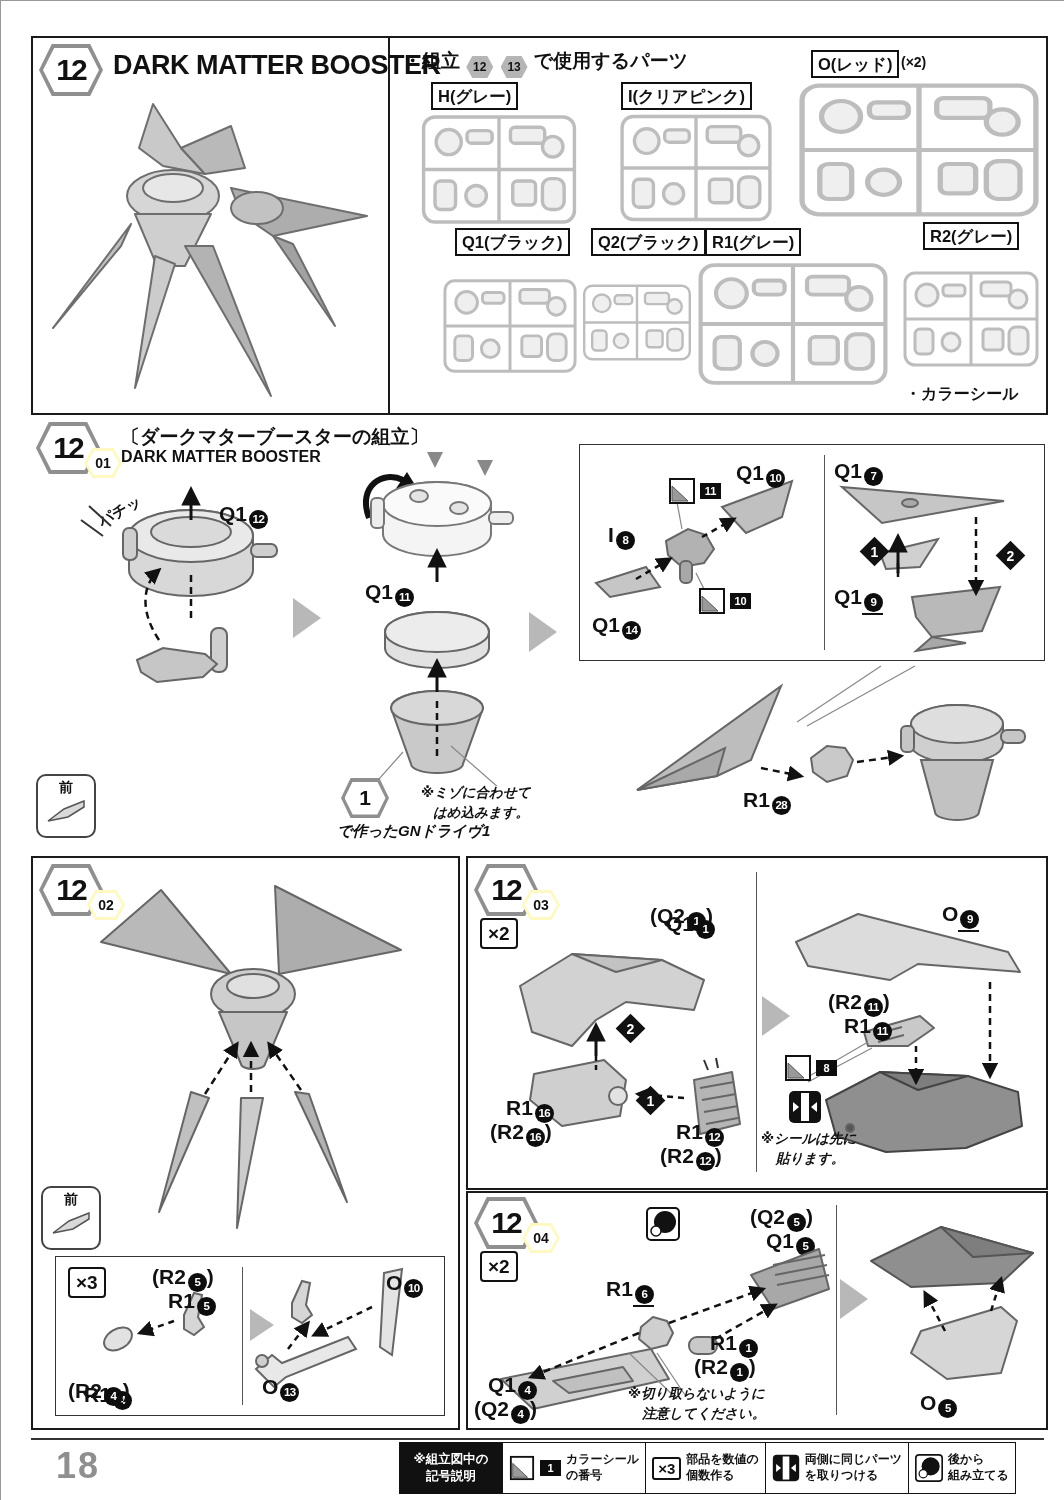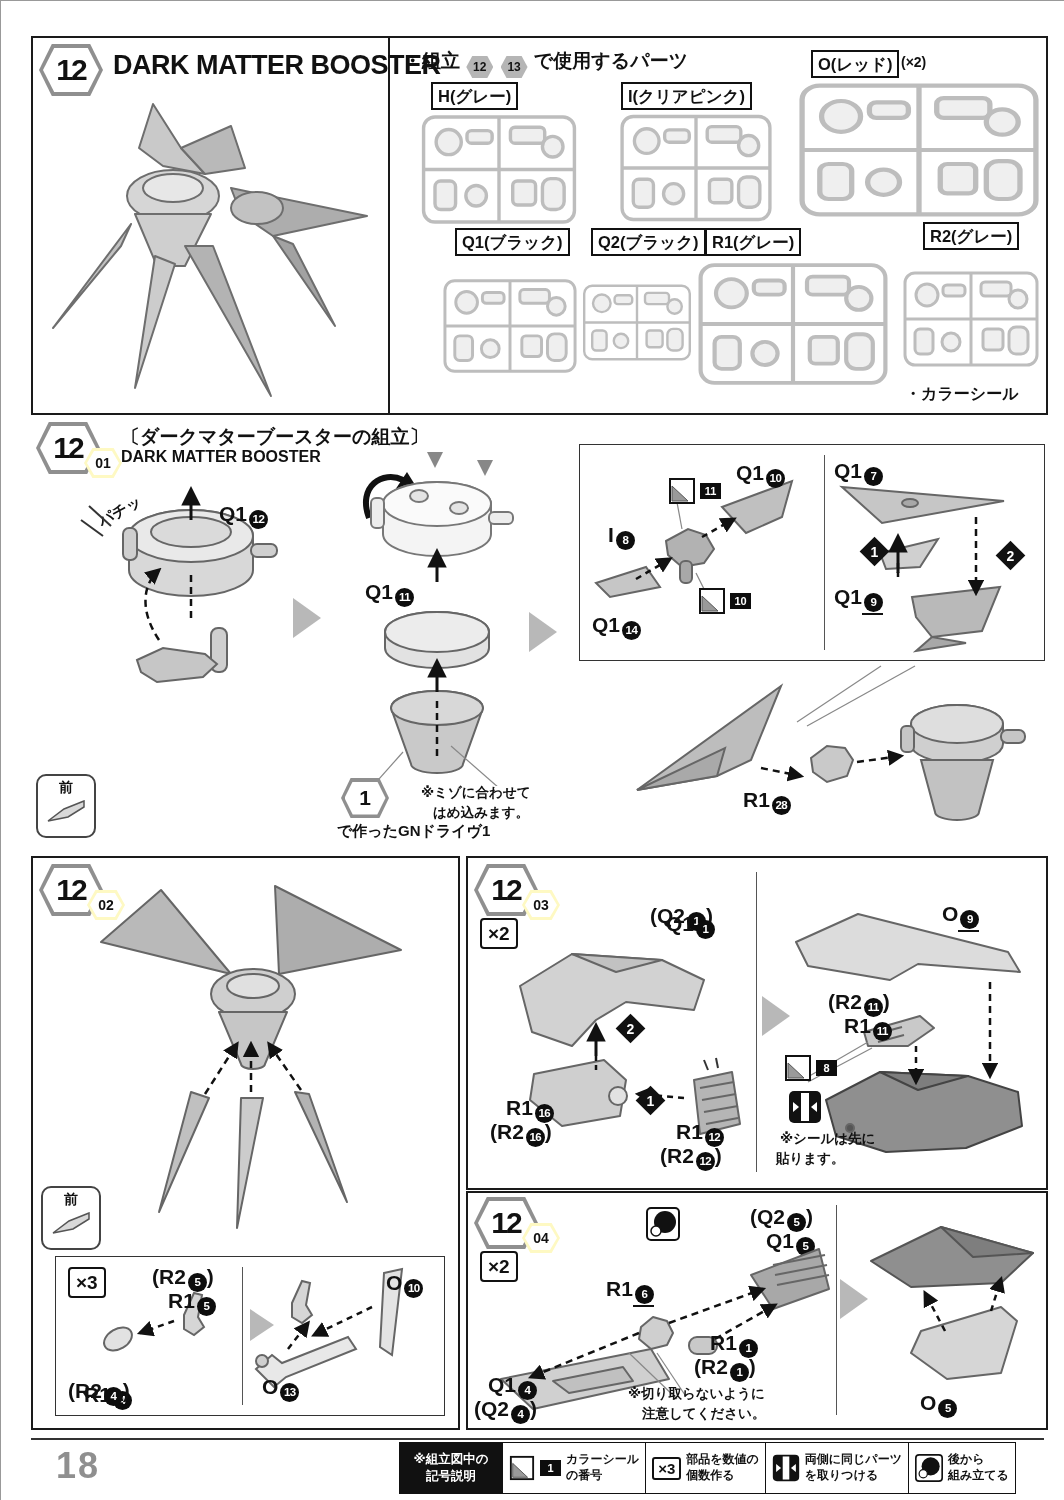--- a/index.html
+++ b/index.html
@@ -43,21 +43,21 @@
   .dia{position:absolute;width:21px;height:21px;background:#111;transform:rotate(45deg);}
   .dia span{position:absolute;inset:0;display:flex;align-items:center;justify-content:center;
         transform:rotate(-45deg);color:#fff;font-weight:800;font-size:14px;}
   .mult{position:absolute;border:2.5px solid #111;background:#fff;font-weight:800;
         font-size:19px;padding:0 6px;border-radius:4px;line-height:27px;}
   .sqnum{display:inline-flex;min-width:17px;height:16px;padding:0 2px;background:#0d0d0d;
         color:#fff;font-size:11px;font-weight:700;align-items:center;justify-content:center;
         vertical-align:1px;}
   .rlabel{position:absolute;border:2px solid #111;background:#fff;font-weight:700;
         font-size:16.5px;padding:0 5px;white-space:nowrap;line-height:24px;}
-  .note{position:absolute;font-size:13.5px;font-weight:700;white-space:nowrap;}
+  .note{position:absolute;font-size:13.5px;font-weight:700;white-space:nowrap;font-style:italic;}
   .title-jp{position:absolute;font-size:19px;font-weight:800;white-space:nowrap;}
   .title-en{position:absolute;font-size:16px;font-weight:800;white-space:nowrap;}
   .garr{position:absolute;width:0;height:0;border-top:20px solid transparent;
         border-bottom:20px solid transparent;border-left:28px solid #b8b8b8;}
   .front{position:absolute;width:56px;height:60px;border:2px solid #444;border-radius:10px;
         background:#fff;text-align:center;}
   .front .fl{display:block;font-size:14px;font-weight:700;margin-top:3px;}
   .sfx{position:absolute;font-size:15px;font-weight:700;transform:rotate(-28deg);}
   .legendrow{position:absolute;display:flex;height:52px;}
   .lg-head{background:#111;color:#fff;display:flex;flex-direction:column;align-items:center;
@@ -437,21 +437,21 @@
       <rect x="2" y="2" width="24" height="24" fill="#fff" stroke="#111" stroke-width="2"></rect>
       <path d="M4 24 L20 24 L4 9 Z" fill="#9a9a9a" stroke="#555" stroke-width="1"></path>
     </svg>
     <span class="sqnum abs" style="left:348px;top:202px;">8</span>
     <svg class="abs" style="left:320px;top:232px;" width="34" height="34" viewBox="0 0 34 34">
       <rect x="1" y="1" width="32" height="32" rx="5" fill="#111"></rect>
       <rect x="13" y="3" width="8" height="28" fill="#fff"></rect>
       <path d="M11 17 L5 12 L5 22 Z" fill="#fff"></path>
         <path d="M23 17 L29 12 L29 22 Z" fill="#fff"></path>
     </svg>
-    <div class="note" style="left:312px;top:272px;">※シールは先に</div>
+    <div class="note" style="left:293px;top:272px;">※シールは先に</div>
     <div class="note" style="left:308px;top:292px;">貼ります。</div>
   </div>
 
   <div class="panel" style="left:465px;top:1190px;width:578px;height:235px;">
     <div class="badge" style="left:6px;top:4px;">
       <div class="hexlg">
           <span>12</span>
         </div>
       <div class="hexsm">
           <span>04</span>

